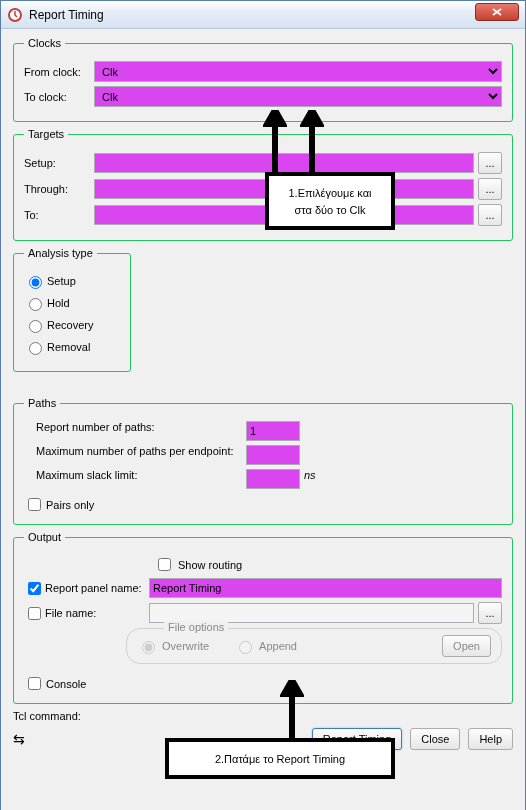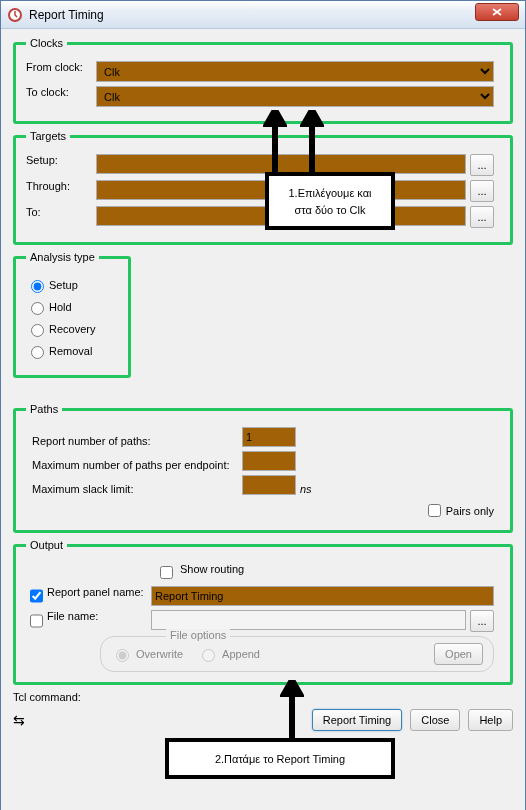--- a/index.html
+++ b/index.html
@@ -3,49 +3,49 @@
 <meta charset="utf-8">
 <style>
   * { box-sizing: border-box; font-family: "Segoe UI", Tahoma, sans-serif; font-size: 11px; }
   body { margin: 0; background: #fff; width: 526px; height: 810px; position: relative; }
   .window { width: 526px; border: 1px solid #5a7ca8; background: #f0f0f0; position: relative; }
   .titlebar { height: 28px; background: linear-gradient(#fdfefe, #e8eef7 40%, #d6e2f0); display: flex; align-items: center; padding: 0 6px; border-bottom: 1px solid #b8c7da; }
   .titlebar .icon { width: 16px; height: 16px; margin-right: 6px; }
   .titlebar .title { flex: 1; color: #000; font-size: 12px; }
   .close-btn { width: 44px; height: 18px; background: linear-gradient(#e67a6e, #c8402e); border: 1px solid #8a2e22; border-radius: 3px; display: flex; align-items: center; justify-content: center; color: #fff; font-size: 10px; position: absolute; right: 6px; top: 2px; }
   .content { padding: 8px 12px 12px 12px; background: #f0f0f0; }
-  fieldset { border: 3px solid #22c55e; border-radius: 3px; margin: 0 0 6px 0; padding: 8px 16px 10px 10px; background: #f0f0f0; }
+  fieldset { border: 1px solid #22c55e; border-radius: 3px; margin: 0 0 6px 0; padding: 8px 10px 10px 10px; background: #f0f0f0; }
   legend { padding: 0 4px; color: #000; font-size: 11px; }
-  .row { display: flex; margin: 4px 0; }
+  .row { display: flex; align-items: center; margin: 4px 0; }
   .row label.lead { width: 70px; color: #000; }
-  select, input[type="text"] { border: 1px solid #abadb3; background: #a16207; height: 20px; padding: 1px 3px; font-size: 11px; }
+  select, input[type="text"] { border: 1px solid #abadb3; background: #d946ef; height: 20px; padding: 1px 3px; font-size: 11px; }
   select { height: 21px; }
   .wide { flex: 1; }
   .mini-btn { width: 24px; height: 22px; margin-left: 4px; border: 1px solid #acacac; background: linear-gradient(#fdfdfd,#e6e6e6); border-radius: 2px; display:flex; align-items:center; justify-content:center; font-size: 10px; }
   .two-col { display: flex; gap: 19px; flex-direction: column; }
   .analysis { width: 118px; }
   .paths { flex: 1; }
-  .check-row { display:flex; align-items:center; margin:6px 0 0 0;justify-content:flex-end; }
+  .check-row { display:flex; align-items:center; margin:6px 0 0 0; }
   .check-row input { margin-right:5px; }
-  .inline-num { display:flex; align-items:flex-end; margin:4px 6px; }
+  .inline-num { display:flex; align-items:flex-start; margin:4px 12px; }
   .inline-num label { flex: 0 0 210px; }
   .inline-num input[type="text"] { width: 54px; }
   .inline-num .unit { margin-left: 4px; font-style: italic; }
   .btn { height: 22px; border: 1px solid #acacac; background: linear-gradient(#fdfdfd,#e6e6e6); border-radius: 3px; padding: 0 10px; display:inline-flex; align-items:center; justify-content:center; }
   .btn.primary { border: 1px solid #3c7fb1; box-shadow: 0 0 2px #7cb7e6; }
   .foot-row { display:flex; justify-content:flex-end; gap:8px; margin-top:6px; align-items:center; }
   .pin { width: 20px; text-align:left; margin-right:auto; font-size:14px; }
   .output-grid .row label.lead { width: 122px; }
   input[disabled], select[disabled] { background: #f4f4f4; color: #888; }
   .radio-row { margin: 6px 0; display:flex; align-items:center; }
   .radio-row input { margin-right: 5px; }
   .callout { position:absolute; background:#fff; border:4px solid #000; padding:8px 12px; font-size:14px; text-align:center; z-index:10; font-family: Calibri, sans-serif;}
   .arrow { position:absolute; z-index:9; }
   .arrow svg { display:block; }
-  .file-opts { margin-left: 74px; border:1px solid #d0d0d0; border-radius:14px; padding:6px 10px; display:flex; align-items:center; gap:14px; margin-top:4px;}
+  .file-opts { margin-left: 102px; border:1px solid #d0d0d0; border-radius:14px; padding:6px 10px; display:flex; align-items:center; gap:25px; margin-top:4px;}
   .file-opts-wrap { position:relative; }
   .file-opts-legend { position:absolute; top:-7px; left:140px; background:#f0f0f0; padding:0 4px; color:#888; font-size:11px;}
   .file-opts label { color:#888; display:flex; align-items:center; gap:4px;}
   .open-btn { margin-left:auto; color:#888; }
 </style>
 </head>
 <body>
 
 <div class="window">
   <div class="titlebar">
@@ -177,20 +177,24 @@
             </label>
           <label>
               <input type="radio" name="fo" disabled="" style="">
               <span>Append</span>
             </label>
           <div class="btn open-btn">
               <span>Open</span>
             </div>
         </div>
       </div>
+      <div class="check-row" style="margin-top:10px;">
+        <input type="checkbox" style="">
+        <label>Console</label>
+      </div>
     </fieldset>
 
     <div class="row" style="margin-top:4px;">
       <label style="width:78px;">Tcl command:</label>
     </div>
 
     <div class="foot-row">
       <span class="pin">⇆</span>
       <div class="btn primary">
           <span>Report Timing</span>

